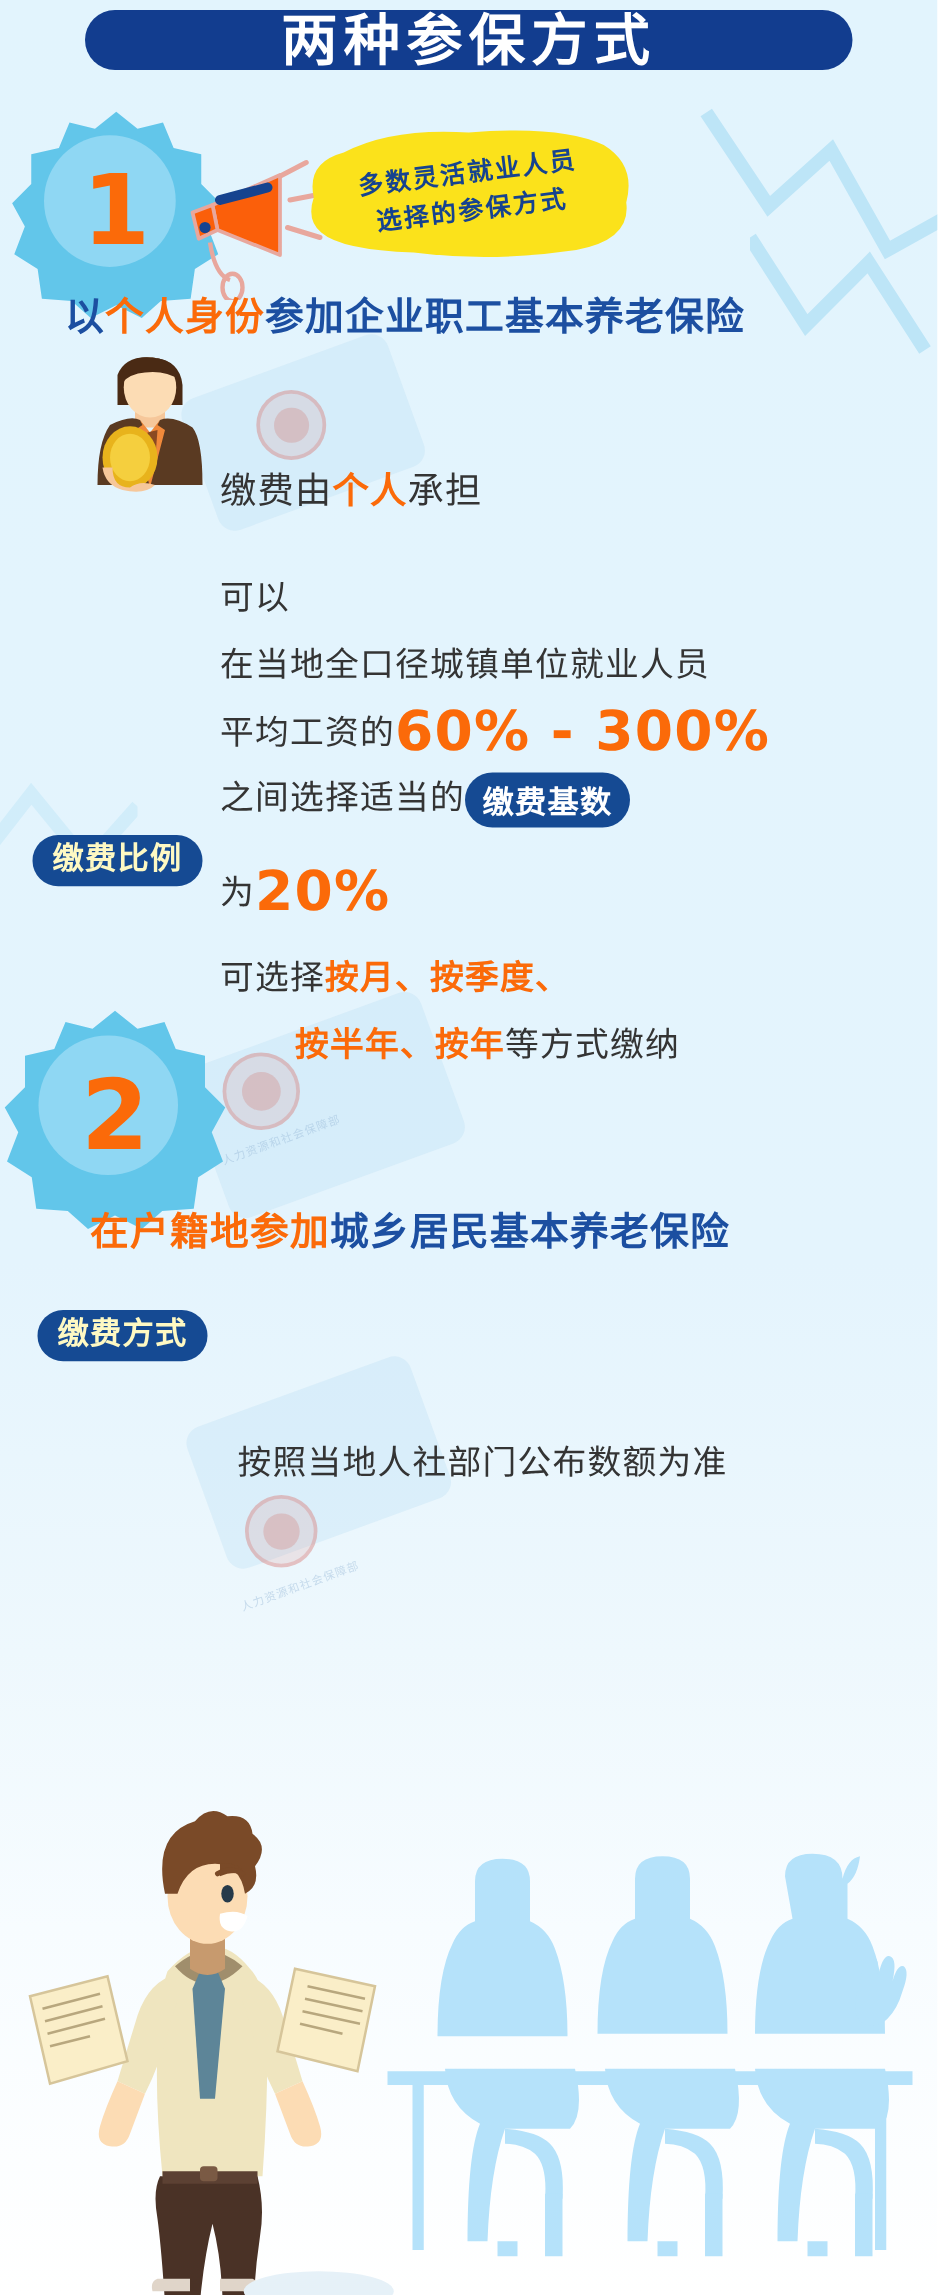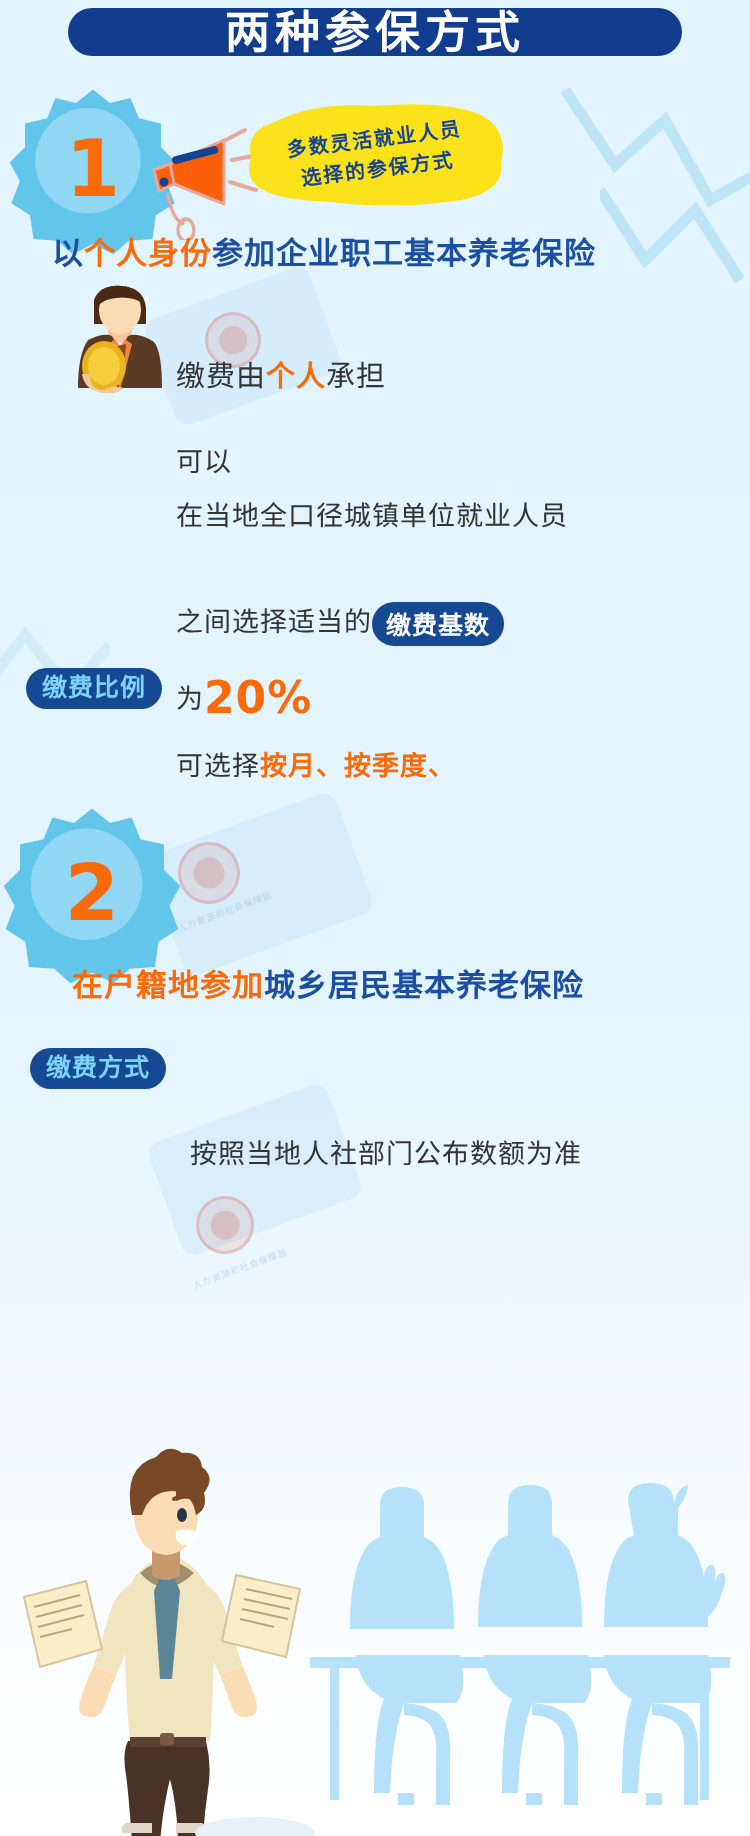--- a/index.html
+++ b/index.html
@@ -123,36 +123,37 @@
   }
   .headline .hl{color:#fb6a09;}
 
   
   .line{
     position:absolute;
     font-size:27px;
     color:#343434;
     white-space:nowrap;
     letter-spacing:1px;
+    margin-top:16px;
   }
   .line .ob{color:#fb6a09;font-weight:bold;}
   .line .obig{
     color:#fb6a09;
     font-weight:bold;
     font-size:44px;
     letter-spacing:1px;
     font-family:"DejaVu Sans","Liberation Sans",sans-serif;
     vertical-align:-5px;
   }
 
   
   .tag{
     position:absolute;
     background:#154a93;
-    color:#7dd3fc;
+    color:#fef9c3;
     font-weight:bold;
     font-size:25px;
     letter-spacing:1px;
     border-radius:22px;
     padding:5px 16px 7px 16px;
     white-space:nowrap;
     line-height:1.15;
   }
   .tag-inline{
     display:inline-block;
@@ -249,31 +250,37 @@
     <ellipse cx="44" cy="88" rx="16" ry="19" fill="#f5cf3e"></ellipse>
     <path fill="#f6c79a" d="M22 96 Q24 110 38 114 Q56 118 64 110 Q52 106 44 112 Q30 112 30 96 Z"></path>
   </svg>
 
   <div class="line" style="left:176px;top:352px;font-size:29px;">
     <span>缴费由</span><span class="ob">个人</span><span>承担</span>
   </div>
 
   <div class="line" style="left:176px;top:440px;">可以</div>
   <div class="line" style="left:176px;top:494px;">在当地全口径城镇单位就业人员</div>
+  <div class="line" style="left:176px;top:544px;">
+    <span>平均工资的</span><span class="obig">60% - 300%</span>
+  </div>
   <div class="line" style="left:176px;top:600px;">
     <span>之间选择适当的</span><span class="tag-inline">缴费基数</span>
   </div>
 
   <div class="tag" style="left:26px;top:668px;">缴费比例</div>
   <div class="line" style="left:176px;top:672px;">
     <span>为</span><span class="obig">20%</span>
   </div>
 
   <div class="line" style="left:176px;top:744px;">
     <span>可选择</span><span class="ob">按月、按季度、</span>
+  </div>
+  <div class="line" style="left:236px;top:798px;">
+    <span class="ob">按半年、按年</span><span>等方式缴纳</span>
   </div>
 
   <div class="gear" style="left:2px;top:805px;width:180px;height:180px;">
     <svg class="gear-shape" width="180" height="180" viewBox="0 0 100 100">
       <path fill="#62c6ea" d="M50 2 L60 10 L72 7 L77 19 L90 22 L90 36 L99 45 L93 56 L98 69 L87 76 L85 90 L71 91 L62 99 L50 93 L38 99 L29 91 L15 90 L13 76 L2 69 L7 56 L1 45 L10 36 L10 22 L23 19 L28 7 L40 10 Z"></path>
       <circle cx="47" cy="44" r="31" fill="#8fd7f3"></circle>
     </svg>
     <div class="num">2</div>
   </div>
 

